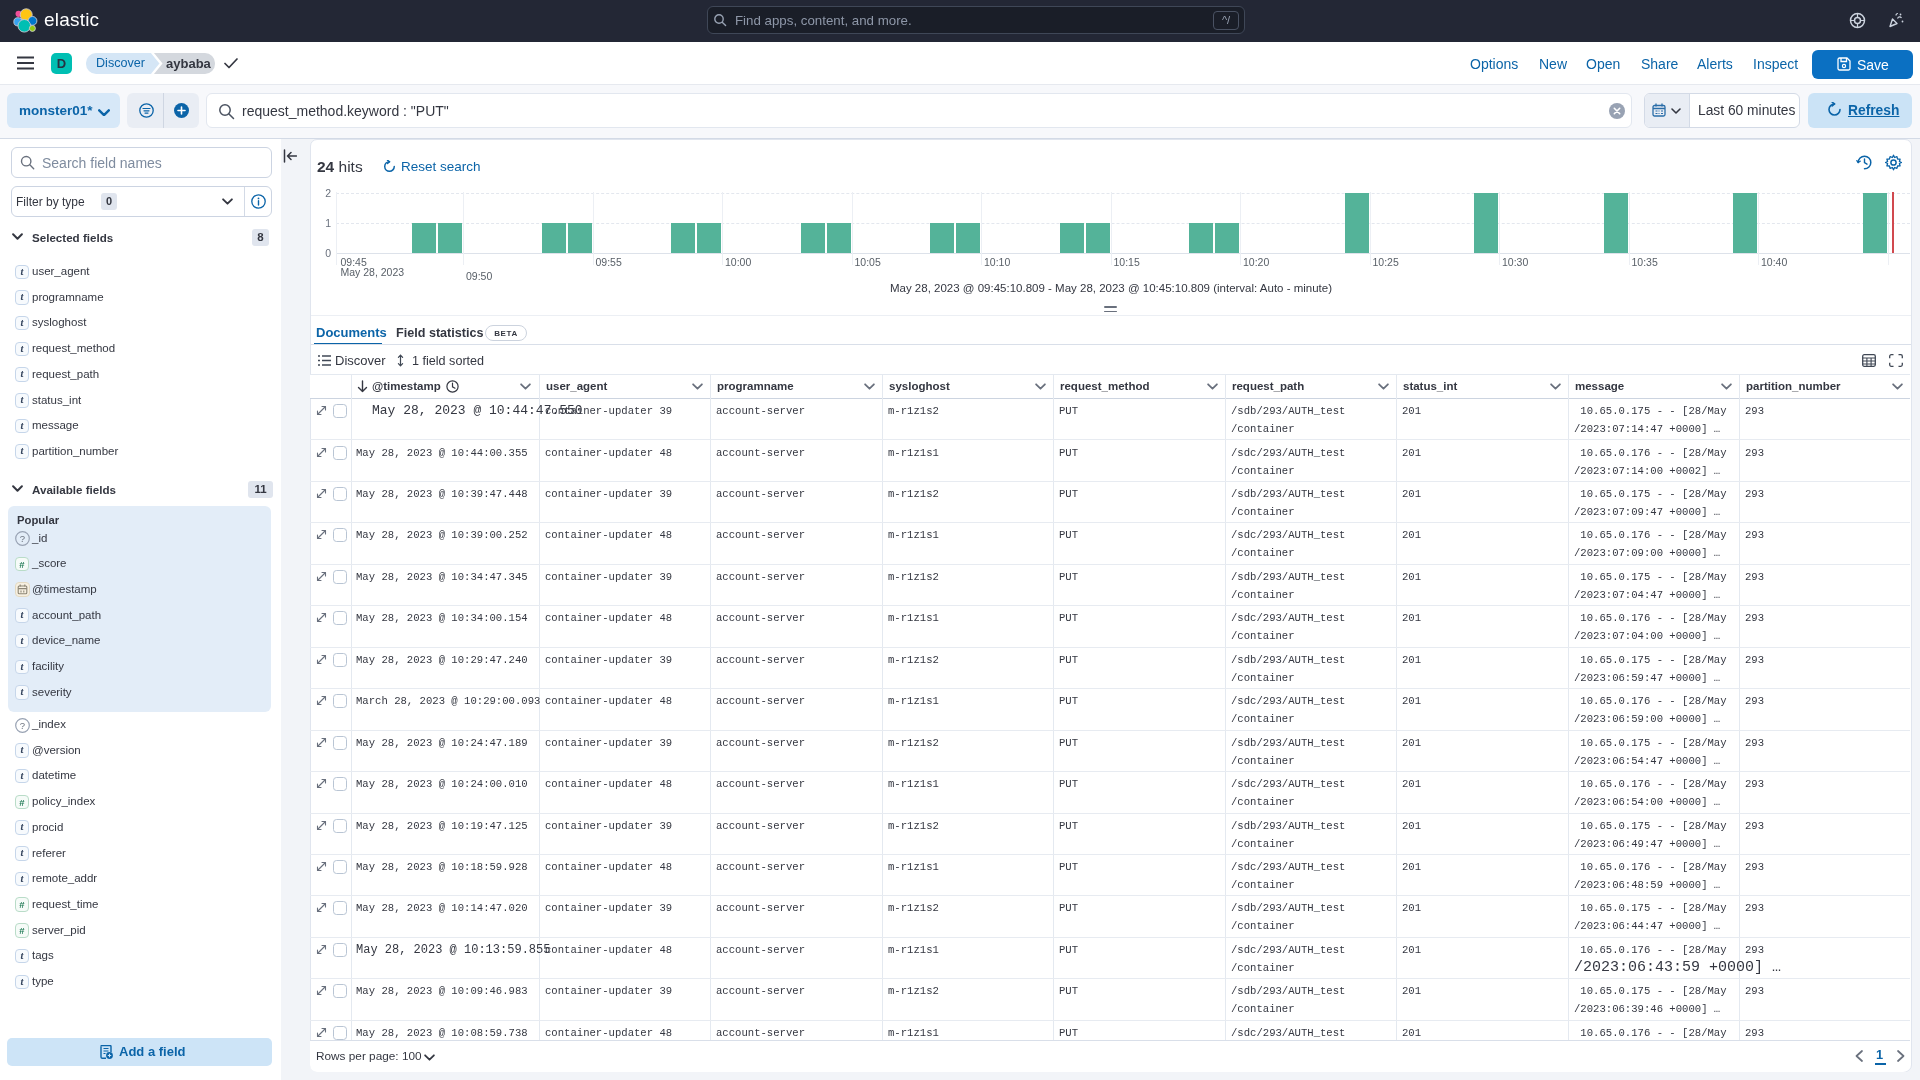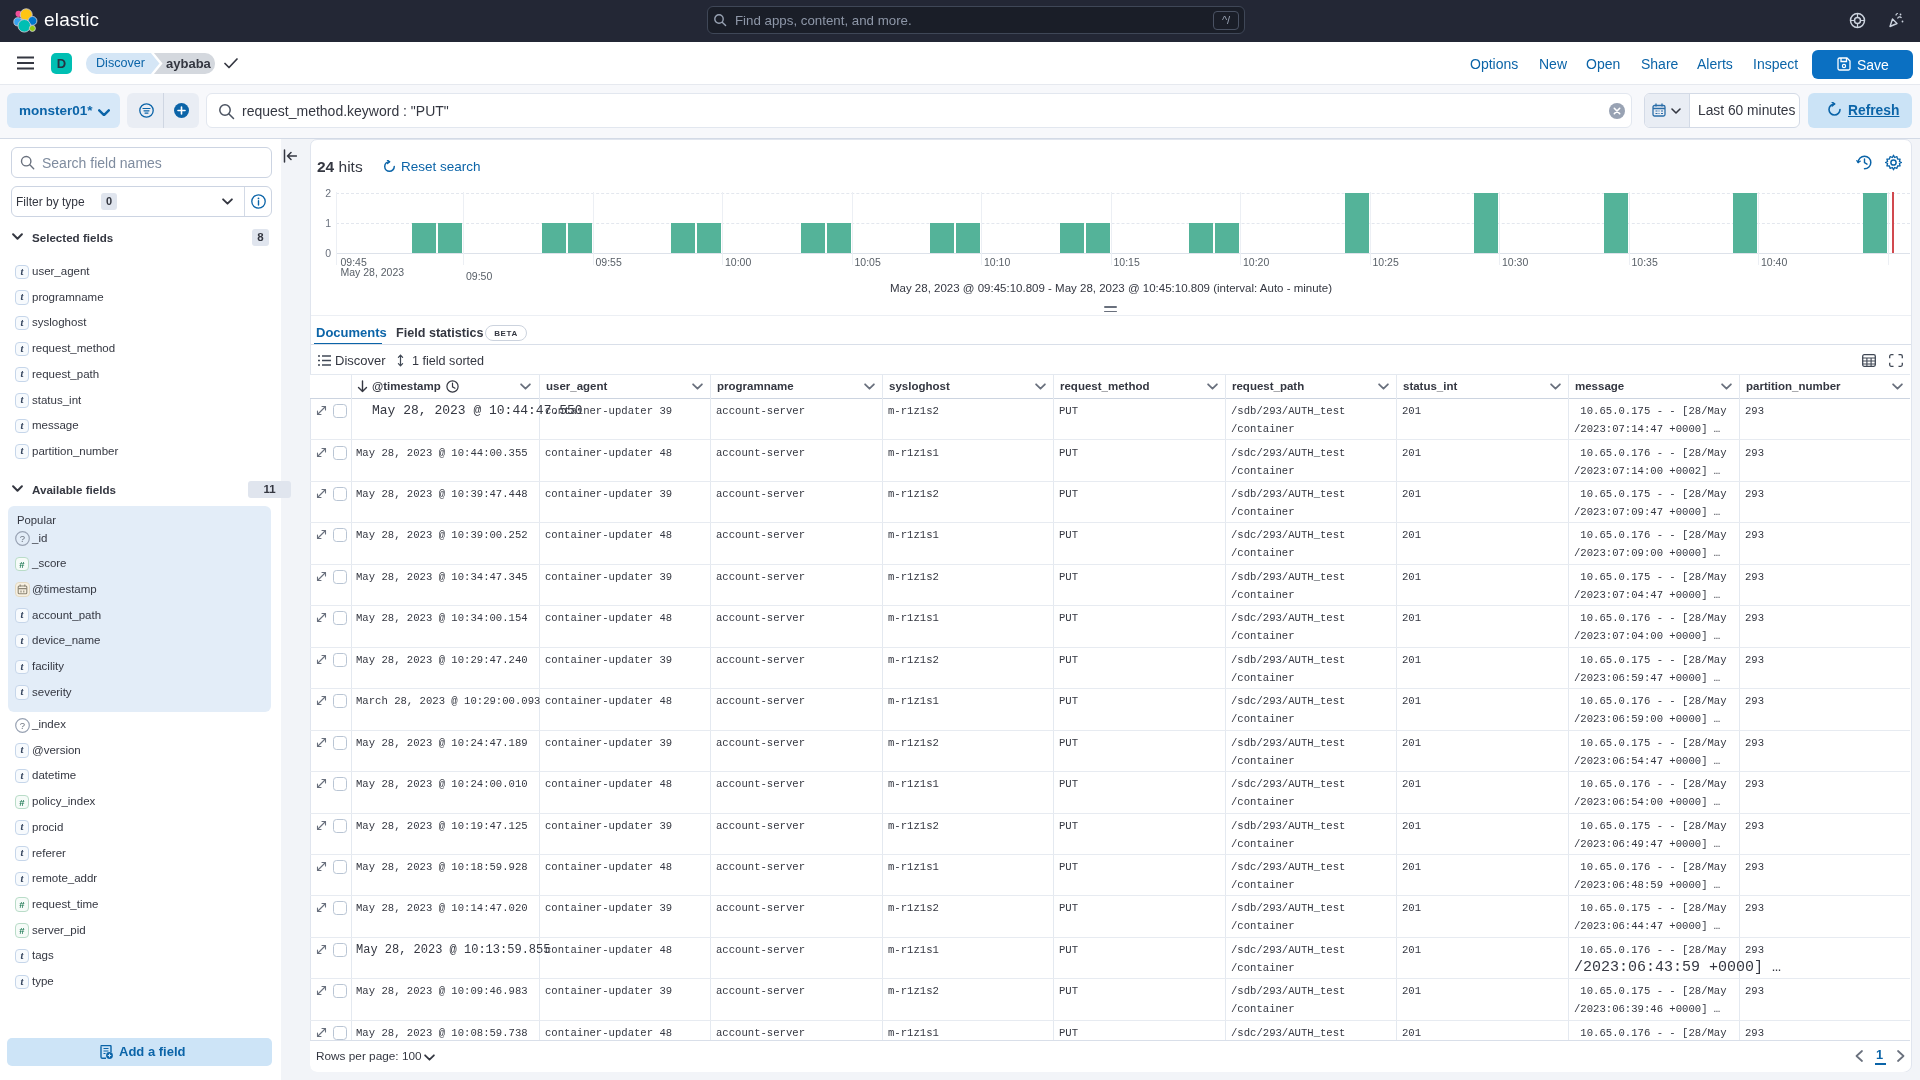--- a/index.html
+++ b/index.html
@@ -153,23 +153,23 @@
 <div class="abs" style="left:15px;top:393.0px;width:14px;height:14.5px;background:#f7fafd;border:1px solid #c6d6ea;border-radius:4px;text-align:center;line-height:12.5px;font-size:10.5px;font-weight:bold;font-style:italic;color:#33435c;font-family:'Liberation Serif',serif">t</div>
 <div class="abs" style="left:32px;top:393.5px;font-size:11.5px;color:#343741">status_int</div>
 <div class="abs" style="left:15px;top:418.7px;width:14px;height:14.5px;background:#f7fafd;border:1px solid #c6d6ea;border-radius:4px;text-align:center;line-height:12.5px;font-size:10.5px;font-weight:bold;font-style:italic;color:#33435c;font-family:'Liberation Serif',serif">t</div>
 <div class="abs" style="left:32px;top:419.2px;font-size:11.5px;color:#343741">message</div>
 <div class="abs" style="left:15px;top:444.4px;width:14px;height:14.5px;background:#f7fafd;border:1px solid #c6d6ea;border-radius:4px;text-align:center;line-height:12.5px;font-size:10.5px;font-weight:bold;font-style:italic;color:#33435c;font-family:'Liberation Serif',serif">t</div>
 <div class="abs" style="left:32px;top:444.9px;font-size:11.5px;color:#343741">partition_number</div>
 <svg class="abs" style="left:12px;top:485px" width="11" height="7" viewBox="0 0 10 6">
 <path d="M1 1 L5 5 L9 1" fill="none" stroke="#343741" stroke-width="1.8" stroke-linecap="round" stroke-linejoin="round"></path>
   </svg>
 <div class="abs" style="left:32px;top:483px;font-size:11.6px;font-weight:bold;color:#343741">Available fields</div>
-<div class="abs" style="left:248px;top:481px;width:43px;height:17px;background:#e0e5ee;border-radius:3px;font-size:11.5px;font-weight:bold;color:#343741;text-align:center;line-height:17px">11</div>
+<div class="abs" style="left:248px;top:481px;width:25px;height:17px;background:#e0e5ee;border-radius:3px;font-size:11.5px;font-weight:bold;color:#343741;text-align:center;line-height:17px">11</div>
 <div class="abs" style="left:8px;top:506px;width:263px;height:206px;background:#e3edf8;border-radius:6px"></div>
-<div class="abs" style="left:17px;top:513.5px;font-size:11.3px;font-weight:normal;color:#343741">Popular</div>
+<div class="abs" style="left:17px;top:513.5px;font-size:11.3px;font-weight:bold;color:#343741">Popular</div>
 <svg class="abs" style="left:15px;top:531.0px" width="15" height="15" viewBox="0 0 15 15">
     <circle cx="7.5" cy="7.5" r="6.8" fill="none" stroke="#98a2b3" stroke-width="1.2"></circle>
     <text x="7.5" y="10.8" text-anchor="middle" font-size="9.5" fill="#69707d" font-family="Liberation Sans">?</text>
   </svg>
 <div class="abs" style="left:32px;top:531.5px;font-size:11.5px;color:#343741">_id</div>
 <div class="abs" style="left:15px;top:556.7px;width:14px;height:14.5px;background:#f6fbf8;border:1px solid #b9dcc8;border-radius:4px;text-align:center;line-height:13px;font-size:9.5px;font-weight:bold;color:#1f7a55">#</div>
 <div class="abs" style="left:32px;top:557.2px;font-size:11.5px;color:#343741">_score</div>
 <svg class="abs" style="left:15px;top:582.4px" width="15" height="15" viewBox="0 0 15 15">
     <rect x="0.5" y="0.5" width="14" height="14" rx="3.5" fill="#f7f0e1" stroke="#e3d9c2" stroke-width="1"></rect>
     <rect x="3.2" y="4" width="8.6" height="7.8" rx="1" fill="none" stroke="#8c8575" stroke-width="1.1"></rect>

